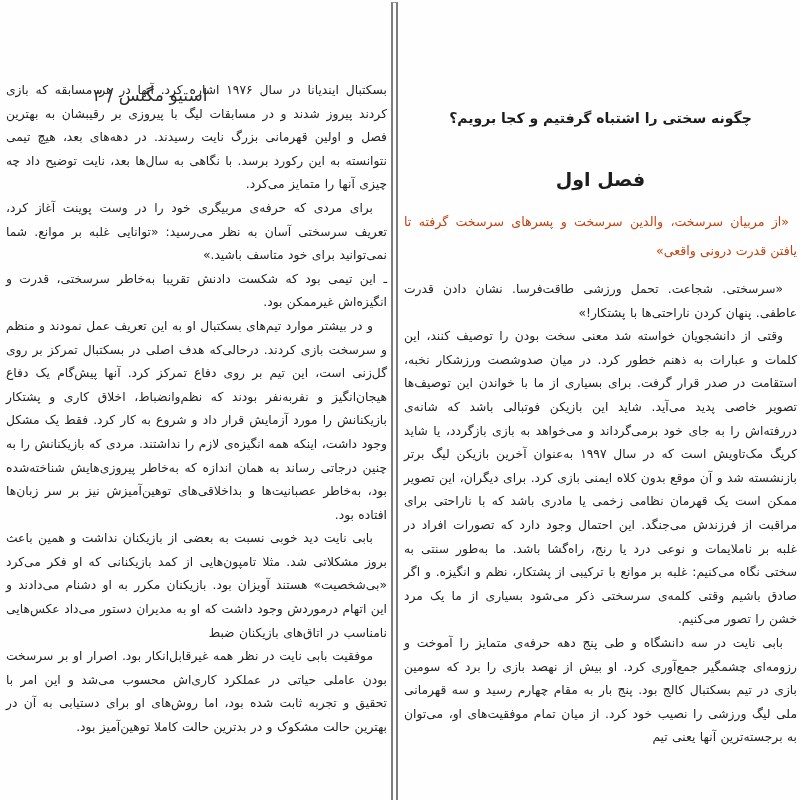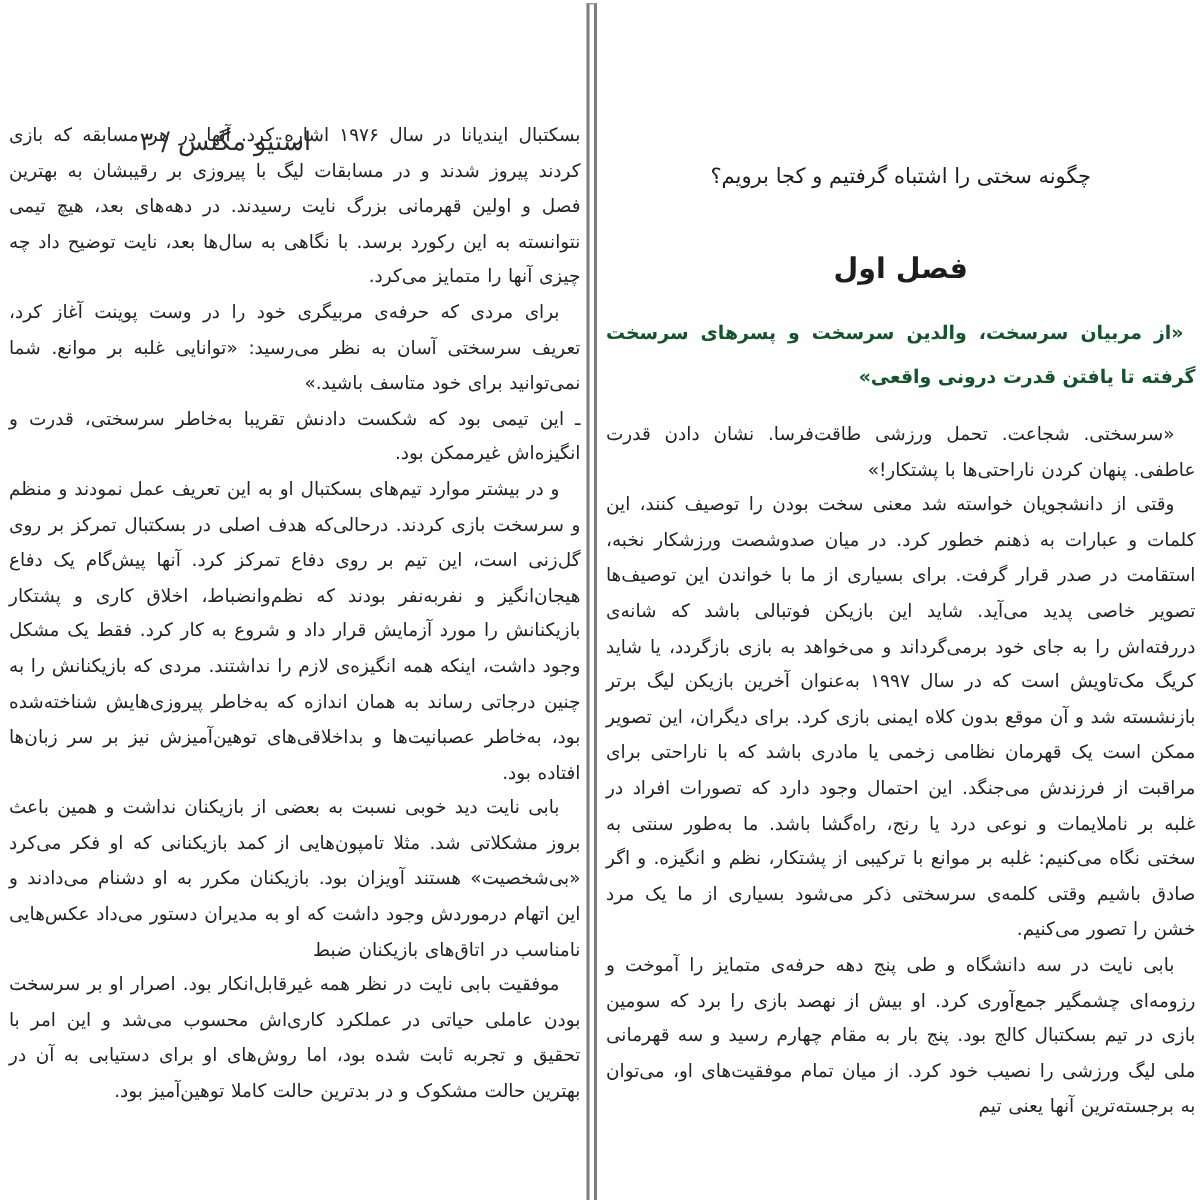--- a/index.html
+++ b/index.html
@@ -45,21 +45,21 @@
     width: 381px;
     direction: rtl;
   }
   .right-title {
     position: absolute;
     left: 404px;
     top: 101px;
     width: 393px;
     direction: rtl;
     text-align: center;
-    font-weight: normal;
+    font-weight: bold;
     font-size: 14px;
     color: #1d1d1d;
   }
   .right-chapter {
     position: absolute;
     left: 404px;
     top: 152px;
     width: 393px;
     direction: rtl;
     text-align: center;
@@ -78,26 +78,26 @@
     margin: 0;
     font-size: 12.3px;
     line-height: 23.6px;
     text-align: justify;
     text-indent: 14px;
     word-spacing: 0.5px;
   }
   p.para.no-indent { text-indent: 0; }
   p.quote {
     margin: 0 0 13px 0;
-    font-weight: bold;
+    font-weight: normal;
     font-size: 12.6px;
     line-height: 29px;
     text-align: justify;
     text-indent: 8px;
-    color: #14532d;
+    color: #c2410c;
   }
 </style>
 </head>
 <body>
 
 <div class="spread">
 
   <div class="running-head">استیو مگنس / ۳</div>
 
   <section class="left-body">

